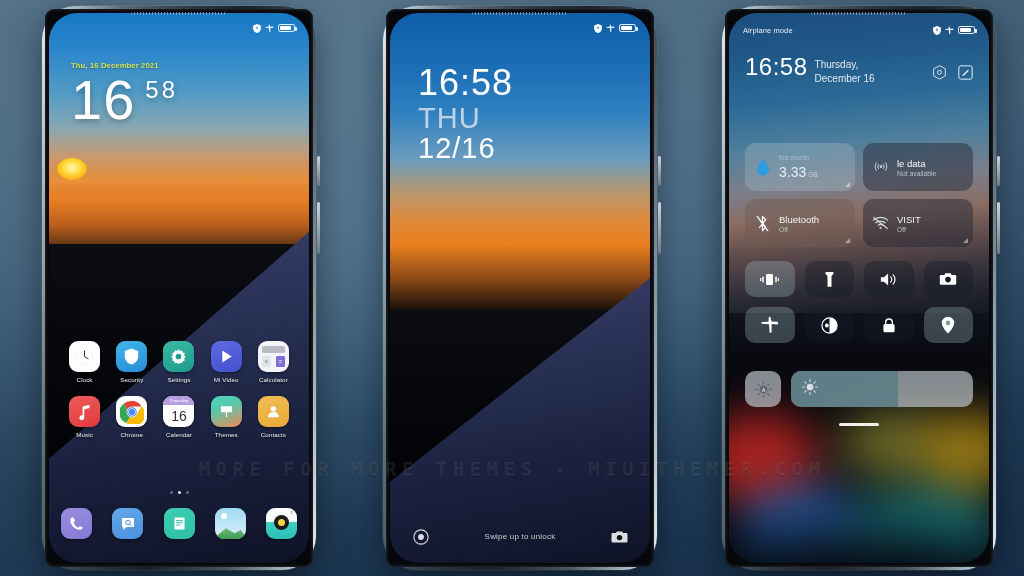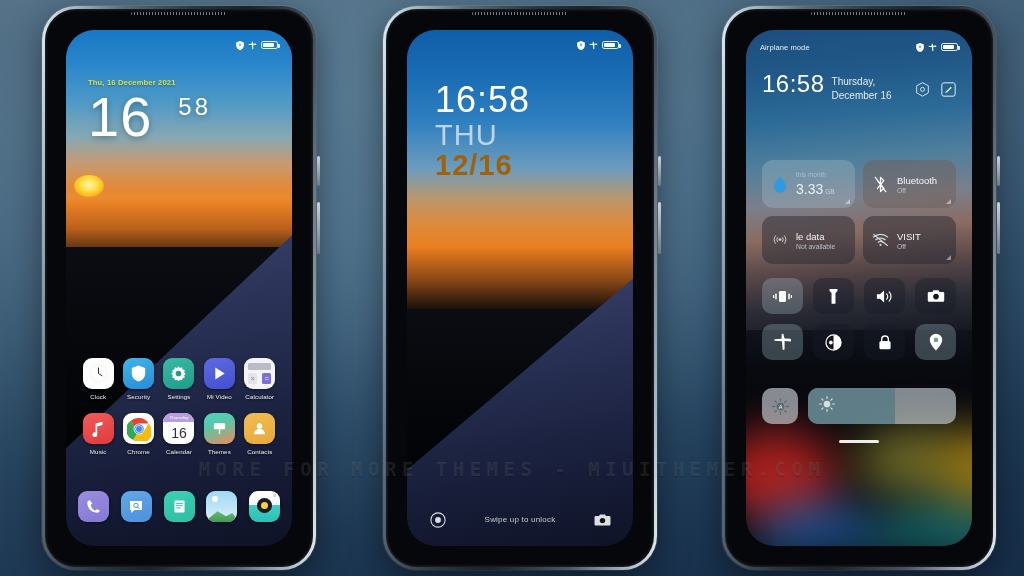--- a/index.html
+++ b/index.html
@@ -22,23 +22,23 @@
     background: linear-gradient(100deg,#e7eef3 0%, #9fb0bb 10%, #5b6b76 22%, #2c3740 40%, #1a2128 55%, #49555f 76%, #a9b8c2 92%, #e9f0f5 100%);
     padding:3px;
     box-shadow: 0 10px 34px rgba(0,0,0,0.45), 0 0 0 1px rgba(255,255,255,0.10);
   }
   #phone-1{ left:42px; }
   #phone-2{ left:383px; }
   #phone-3{ left:722px; }
 
   .bezel{
     width:100%; height:100%;
-    border-radius:31px;
+    border-radius:9px;
     background:#05070a;
-    padding:21px;
+    padding:4px;
     position:relative;
     box-shadow: inset 0 0 3px 1px rgba(255,255,255,0.12);
   }
   .screen{
     width:100%; height:100%;
     border-radius:28px;
     overflow:hidden;
     position:relative;
     background:#000;
   }
@@ -109,21 +109,21 @@
     content:""; position:absolute; right:-2.6px; top:2.3px;
     width:1.6px; height:3.6px; border-radius:0 1px 1px 0; background:rgba(255,255,255,.9);
   }
   .battery i{ display:block; height:100%; width:88%; background:#fff; border-radius:1px; }
 
   
   .clock-widget{ position:absolute; top:48px; left:22px; z-index:20; }
   .cw-date{ font-size:7.6px; color:#d8e24a; font-weight:bold; letter-spacing:.15px; text-shadow:0 1px 2px rgba(0,0,0,.35); }
   .cw-time{ display:flex; align-items:flex-start; margin-top:4px; }
   .cw-hh{ font-size:56px; line-height:.92; color:#fff; font-weight:300; letter-spacing:1px; text-shadow:0 2px 6px rgba(0,0,0,.3); }
-  .cw-mm{ font-size:24px; line-height:1; color:#fff; font-weight:300; margin-left:26px; margin-top:4px; letter-spacing:3px; text-shadow:0 2px 6px rgba(0,0,0,.3); }
+  .cw-mm{ font-size:24px; line-height:1; color:#fff; font-weight:300; margin-left:10px; margin-top:4px; letter-spacing:3px; text-shadow:0 2px 6px rgba(0,0,0,.3); }
 
   .app-grid{
     position:absolute; left:12px; right:12px; top:328px; z-index:20;
     display:grid; grid-template-columns:repeat(5,1fr); row-gap:13px;
   }
   .app{ display:flex; flex-direction:column; align-items:center; gap:4px; }
   .app-icon{
     width:31px; height:31px; border-radius:9px; position:relative;
     display:flex; align-items:center; justify-content:center;
     box-shadow:0 1px 3px rgba(0,0,0,.45);
@@ -138,21 +138,21 @@
   .dock{
     position:absolute; left:12px; right:12px; bottom:24px; z-index:20;
     display:flex; justify-content:space-between;
   }
   .dock .app-icon{ width:31px; height:31px; }
 
   
   .lock-clock{ position:absolute; top:52px; left:28px; z-index:20; }
   .lk-time{ font-size:36px; color:#fff; font-weight:300; line-height:1; letter-spacing:1px; }
   .lk-dow{ font-size:29px; color:#bed3e6; font-weight:300; line-height:1.05; margin-top:2px; letter-spacing:1px; }
-  .lk-date{ font-size:29px; color:#a16207; font-weight:700; line-height:1.05; letter-spacing:1px; }
+  .lk-date{ font-size:29px; color:#ffffff; font-weight:400; line-height:1.05; letter-spacing:1px; }
 
   .lock-bottom{
     position:absolute; left:0; right:0; bottom:18px; z-index:20;
     display:flex; align-items:center; justify-content:space-between;
     padding:0 22px;
   }
   .lb-hint{ font-size:8px; color:#c8ccd0; letter-spacing:.2px; }
   .lb-btn{ width:17px; height:17px; display:flex; align-items:center; justify-content:center; }
 
   
@@ -578,48 +578,48 @@
             </div>
             <div class="t-txt">
               <div class="t-faint">this month</div>
               <div class="t-big" style="margin-top:3px;">
                 <span>3.33</span><small>GB</small>
               </div>
             </div>
             <div class="t-corner"></div>
           </div>
 
-          <div class="tile on" style="background:rgba(110,90,82,0.42);">
-            <div class="t-icon">
-              <svg width="13" height="17" viewBox="0 0 13 18">
-                  <path d="M3 4.4 L10 13 L6.5 16.5 V1.5 L10 5 L3 13.6" fill="none" stroke="#fff" stroke-width="1.3" stroke-linejoin="round"></path>
-                  <path d="M0.6 1 L12.4 17" stroke="#fff" stroke-width="1.2"></path>
-                </svg>
-            </div>
-            <div class="t-txt">
-              <div class="t-title">Bluetooth</div>
-              <div class="t-sub">Off</div>
-            </div>
-            <div class="t-corner"></div>
-          </div>
-
           <div class="tile off">
             <div class="t-icon">
               <svg width="16" height="15" viewBox="0 0 18 16">
                   <path d="M4.2 2.4 a7 7 0 0 0 0 9.2" fill="none" stroke="#cfd7de" stroke-width="1.1"></path>
                   <path d="M6.4 4.4 a4 4 0 0 0 0 5.2" fill="none" stroke="#cfd7de" stroke-width="1.1"></path>
                   <path d="M13.8 2.4 a7 7 0 0 1 0 9.2" fill="none" stroke="#cfd7de" stroke-width="1.1"></path>
                   <path d="M11.6 4.4 a4 4 0 0 1 0 5.2" fill="none" stroke="#cfd7de" stroke-width="1.1"></path>
                   <circle cx="9" cy="7" r="1.5" fill="#cfd7de"></circle>
                 </svg>
             </div>
             <div class="t-txt">
               <div class="t-title">le data</div>
               <div class="t-sub">Not available</div>
             </div>
+          </div>
+
+          <div class="tile on" style="background:rgba(110,90,82,0.42);">
+            <div class="t-icon">
+              <svg width="13" height="17" viewBox="0 0 13 18">
+                  <path d="M3 4.4 L10 13 L6.5 16.5 V1.5 L10 5 L3 13.6" fill="none" stroke="#fff" stroke-width="1.3" stroke-linejoin="round"></path>
+                  <path d="M0.6 1 L12.4 17" stroke="#fff" stroke-width="1.2"></path>
+                </svg>
+            </div>
+            <div class="t-txt">
+              <div class="t-title">Bluetooth</div>
+              <div class="t-sub">Off</div>
+            </div>
+            <div class="t-corner"></div>
           </div>
 
           <div class="tile off">
             <div class="t-icon">
               <svg width="17" height="14" viewBox="0 0 18 14">
                   <path d="M1 4.2 a12 12 0 0 1 16 0" fill="none" stroke="#cfd7de" stroke-width="1.3"></path>
                   <path d="M3.6 7 a8 8 0 0 1 10.8 0" fill="none" stroke="#cfd7de" stroke-width="1.3"></path>
                   <path d="M6.2 9.8 a4.2 4.2 0 0 1 5.6 0" fill="none" stroke="#cfd7de" stroke-width="1.3"></path>
                   <circle cx="9" cy="12.2" r="1.1" fill="#cfd7de"></circle>
                   <path d="M1.4 1 L16.6 13" stroke="#cfd7de" stroke-width="1.3"></path>

